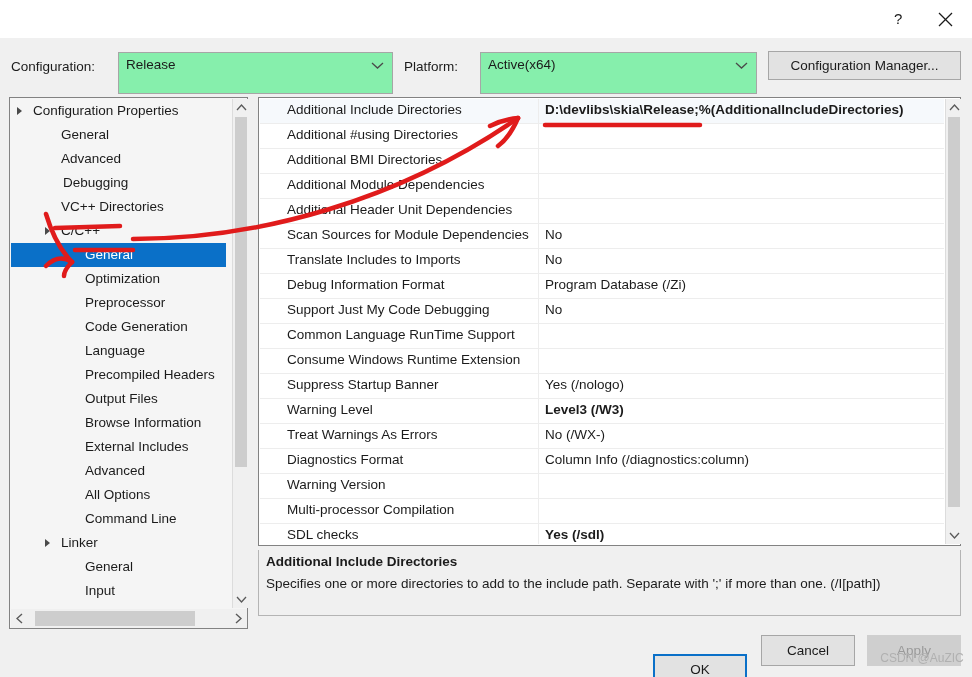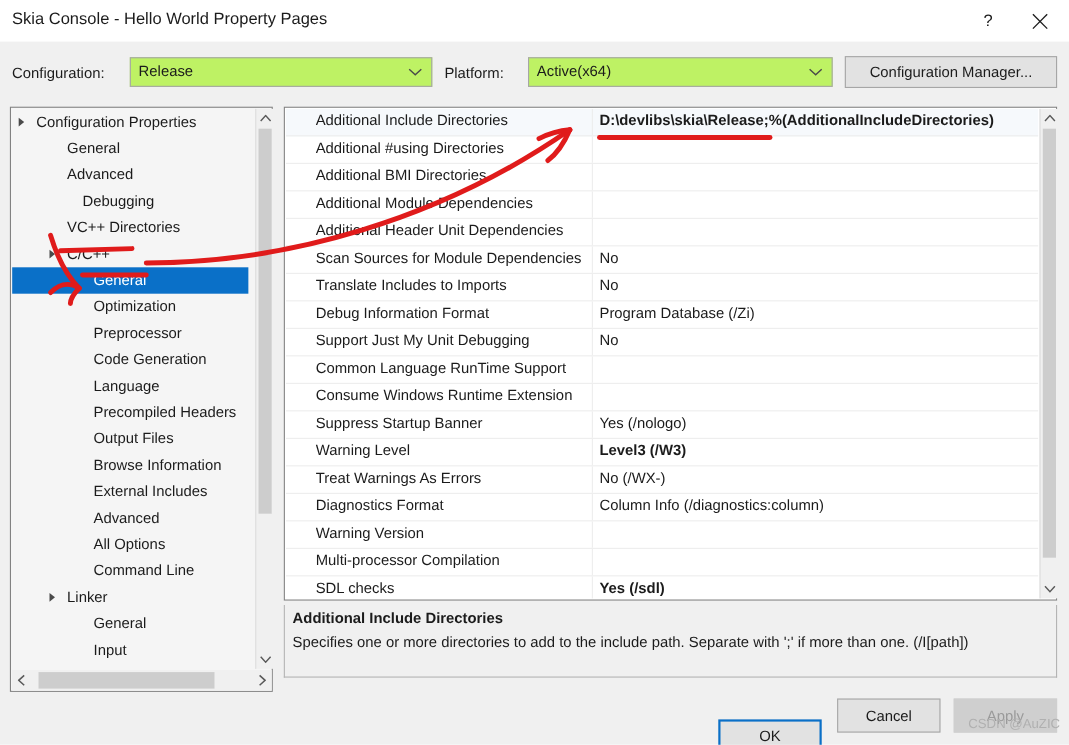--- a/index.html
+++ b/index.html
@@ -19,21 +19,21 @@
           font-size:18px;color:#1b1b1b;background:transparent;border:0;cursor:default;}
   .tb-help{right:50px;}
   .tb-close{right:4px;}
   .tb-btn svg{display:block;}
 
   
   .configbar{position:absolute;left:0;top:38px;width:972px;height:57px;background:#f0f0f0;}
   .lbl{position:absolute;font-size:13.5px;color:#1b1b1b;white-space:nowrap;}
   .lbl-config{left:11px;top:59px;}
   .lbl-platform{left:404px;top:59px;}
-  .combo{position:absolute;height:27px;background:#bef264;border:1px solid #a6a6a6;box-sizing:border-box;}
+  .combo{position:absolute;height:42px;background:#86efac;border:1px solid #a6a6a6;box-sizing:border-box;}
   .combo .val{position:absolute;left:7px;top:4px;font-size:13.5px;color:#1b1b1b;white-space:nowrap;}
   .combo .arrow{position:absolute;right:8px;top:0;height:25px;display:flex;align-items:center;}
   #combo-config{left:118px;top:52px;width:275px;}
   #combo-platform{left:480px;top:52px;width:277px;}
   .btn{position:absolute;background:#e2e2e2;border:1px solid #a6a6a6;box-sizing:border-box;
        font-family:"Liberation Sans",sans-serif;font-size:13.5px;color:#1b1b1b;cursor:default;
        display:flex;align-items:center;justify-content:center;padding:4px;}
   #btn-configmgr{left:768px;top:51px;width:193px;height:29px;}
 
   
@@ -89,21 +89,20 @@
 
   
   #annot{position:absolute;left:0;top:0;width:972px;height:677px;pointer-events:none;}
 </style>
 </head>
 <body>
 
 <div id="app">
 
   <div class="titlebar">
-    <div class="title-text">Skia Console - Hello World Property Pages</div>
     <button class="tb-btn tb-help">
       <svg width="14" height="16" viewBox="0 0 14 16" aria-hidden="true">
         <text x="2" y="13" font-family="Liberation Sans, sans-serif" font-size="15" fill="#1b1b1b">?</text>
       </svg>
     </button>
     <button class="tb-btn tb-close">
       <svg width="15" height="15" viewBox="0 0 15 15" aria-hidden="true">
         <line x1="1" y1="1" x2="14" y2="14" stroke="#1b1b1b" stroke-width="1.2"></line>
         <line x1="14" y1="1" x2="1" y2="14" stroke="#1b1b1b" stroke-width="1.2"></line>
       </svg>
@@ -140,21 +139,21 @@
           <span class="tri" style="left: 6px;"></span>
           <span class="tlabel" style="left: 22px;">Configuration Properties</span>
         </div>
         <div class="tnode">
           <span class="tlabel" style="left: 50px;">General</span>
         </div>
         <div class="tnode">
           <span class="tlabel" style="left: 50px;">Advanced</span>
         </div>
         <div class="tnode">
-          <span class="tlabel" style="left: 64px;">Debugging</span>
+          <span class="tlabel" style="left: 52px;">Debugging</span>
         </div>
         <div class="tnode">
           <span class="tlabel" style="left: 50px;">VC++ Directories</span>
         </div>
         <div class="tnode">
           <span class="tri" style="left: 34px;"></span>
           <span class="tlabel" style="left: 50px;">C/C++</span>
         </div>
         <div class="tnode sel">
           <span class="tlabel" style="left: 74px;">General</span>
@@ -273,21 +272,21 @@
           <div class="pname">Translate Includes to Imports</div>
           <div class="pval">No</div>
         </div>
         <div class="prow">
           <div class="pcol-sep"></div>
           <div class="pname">Debug Information Format</div>
           <div class="pval">Program Database (/Zi)</div>
         </div>
         <div class="prow">
           <div class="pcol-sep"></div>
-          <div class="pname">Support Just My Unit Debugging</div>
+          <div class="pname">Support Just My Code Debugging</div>
           <div class="pval">No</div>
         </div>
         <div class="prow">
           <div class="pcol-sep"></div>
           <div class="pname">Common Language RunTime Support</div>
           <div class="pval"></div>
         </div>
         <div class="prow">
           <div class="pcol-sep"></div>
           <div class="pname">Consume Windows Runtime Extension</div>

